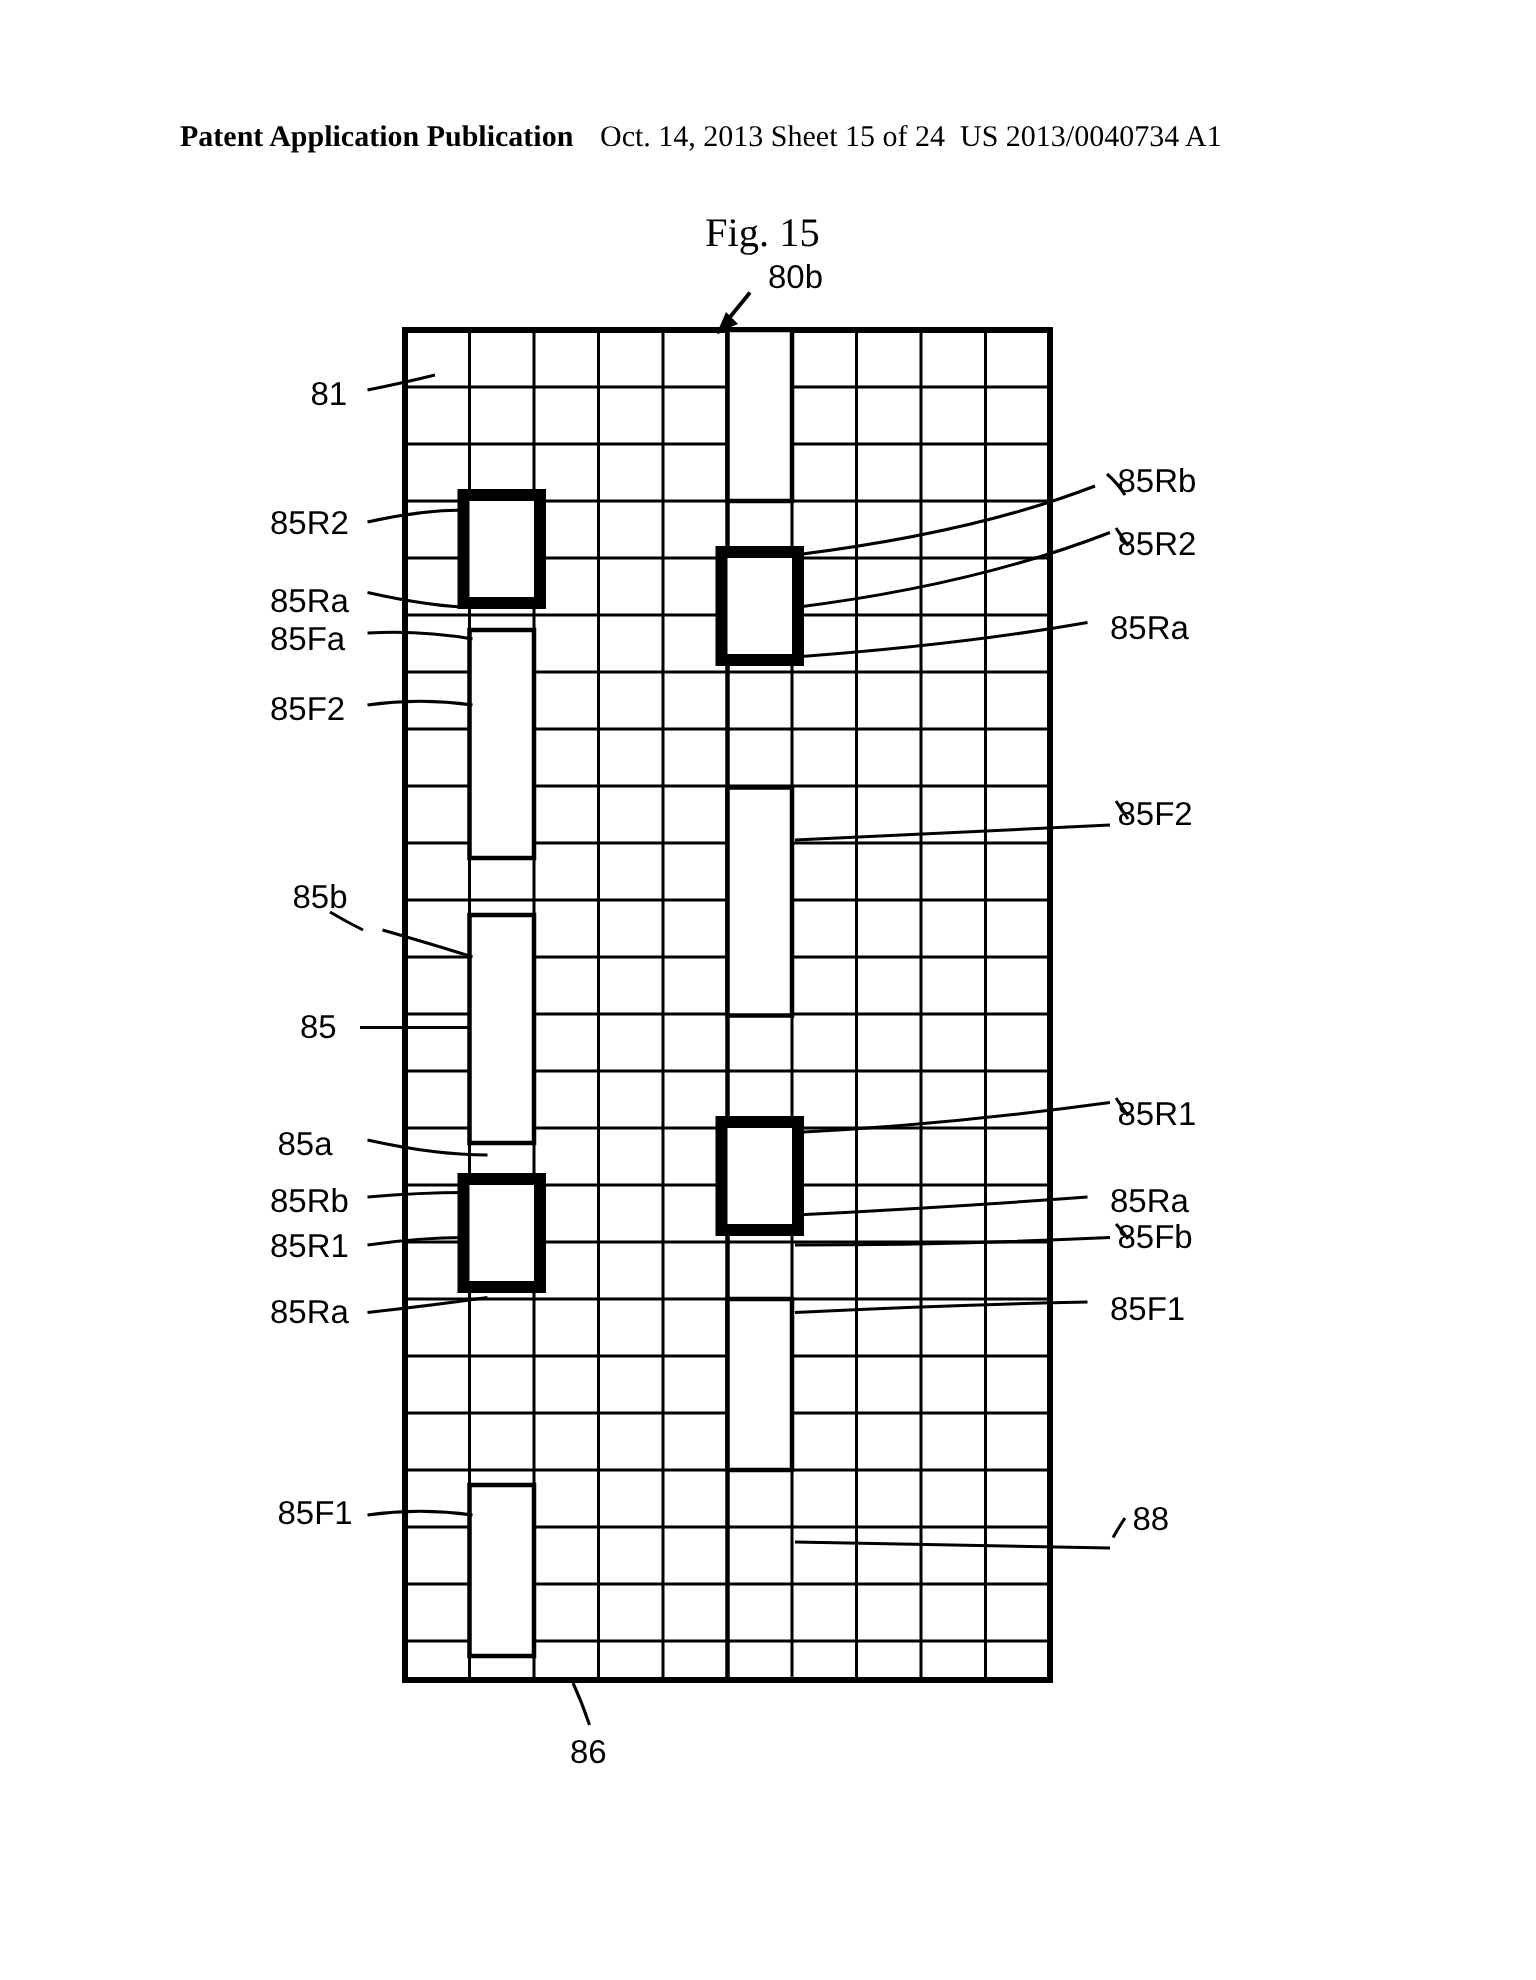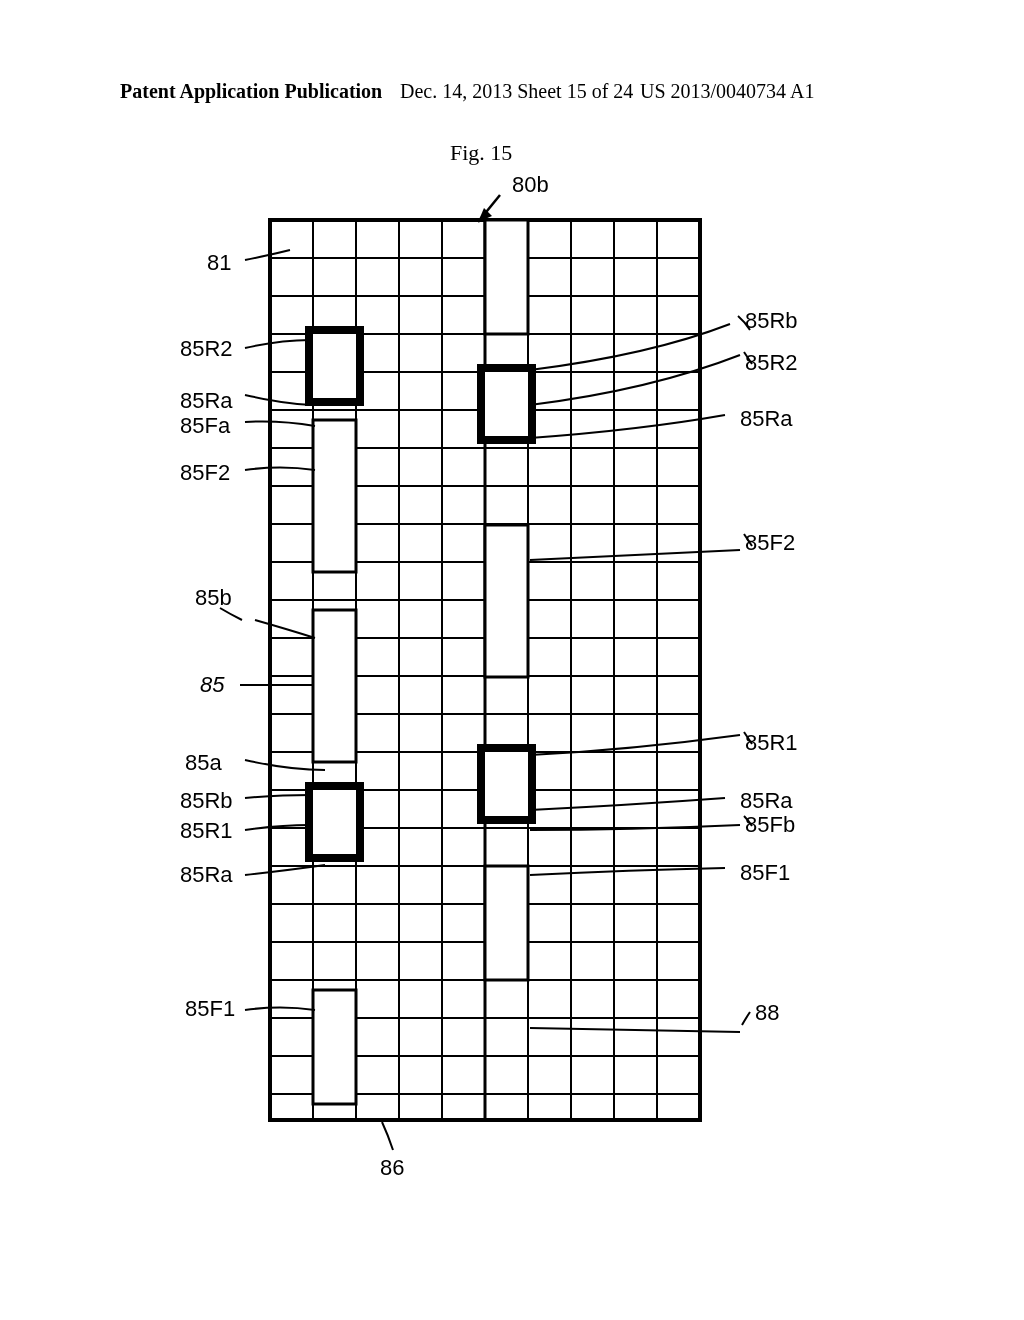--- a/index.html
+++ b/index.html
@@ -29,39 +29,39 @@
     position: absolute;
     left: 400px;
   }
   .header-right {
     position: absolute;
     left: 640px;
   }
   .fig-title {
     position: absolute;
     top: 140px;
-    left: 450px;
-    font-size: 22px;
+    left: 470px;
+    font-size: 27px;
   }
   .label {
     position: absolute;
     font-size: 22px;
     font-family: Arial, sans-serif;
     white-space: nowrap;
   }
   .diagram { position: absolute; left: 150px; top: 130px; }
 </style>
 </head>
 <body>
 
 <div class="page">
 
   <div class="header">
     <span class="header-left">Patent Application Publication</span>
-    <span class="header-center">Dec. 14, 2013  Sheet 15 of 24</span>
+    <span class="header-center">Oct. 14, 2013  Sheet 15 of 24</span>
     <span class="header-right">US 2013/0040734 A1</span>
   </div>
 
   <div class="fig-title">Fig. 15</div>
 
   <div class="label" style="top:172px; left:512px;">80b</div>
 
   <svg class="diagram" width="720" height="1040">
 
     <line x1="350" y1="65" x2="328" y2="92" stroke="black" stroke-width="2.5"></line>
@@ -149,21 +149,21 @@
     <path d="M 243 1020 Q 238 1005 232 992" stroke="black" stroke-width="2" fill="none"></path>
   </svg>
 
   <div class="label" style="top:250px; left:195px;margin-left:12px;">81</div>
   <div class="label" style="top:336px; left:180px;">85R2</div>
   <div class="label" style="top:388px; left:180px;">85Ra</div>
   <div class="label" style="top:413px; left:180px;">85Fa</div>
   <div class="label" style="top:460px; left:180px;">85F2</div>
   <div class="label" style="top:585px; left:195px;">85b</div>
 
-  <div class="label" style="top:672px; left:200px;font-style:italic;">85</div>
+  <div class="label" style="top:672px; left:200px;">85</div>
   <div class="label" style="top:750px; left:185px;text-align:right;">85a</div>
   <div class="label" style="top:788px; left:180px;">85Rb</div>
   <div class="label" style="top:818px; left:180px;">85R1</div>
   <div class="label" style="top:862px; left:180px;">85Ra</div>
   <div class="label" style="top:996px; left:185px;">85F1</div>
 
   <div class="label" style="top:308px; left:745px;">85Rb</div>
   <div class="label" style="top:350px; left:745px;">85R2</div>
   <div class="label" style="top:406px; left:740px;">85Ra</div>
   <div class="label" style="top:530px; left:745px;">85F2</div>

